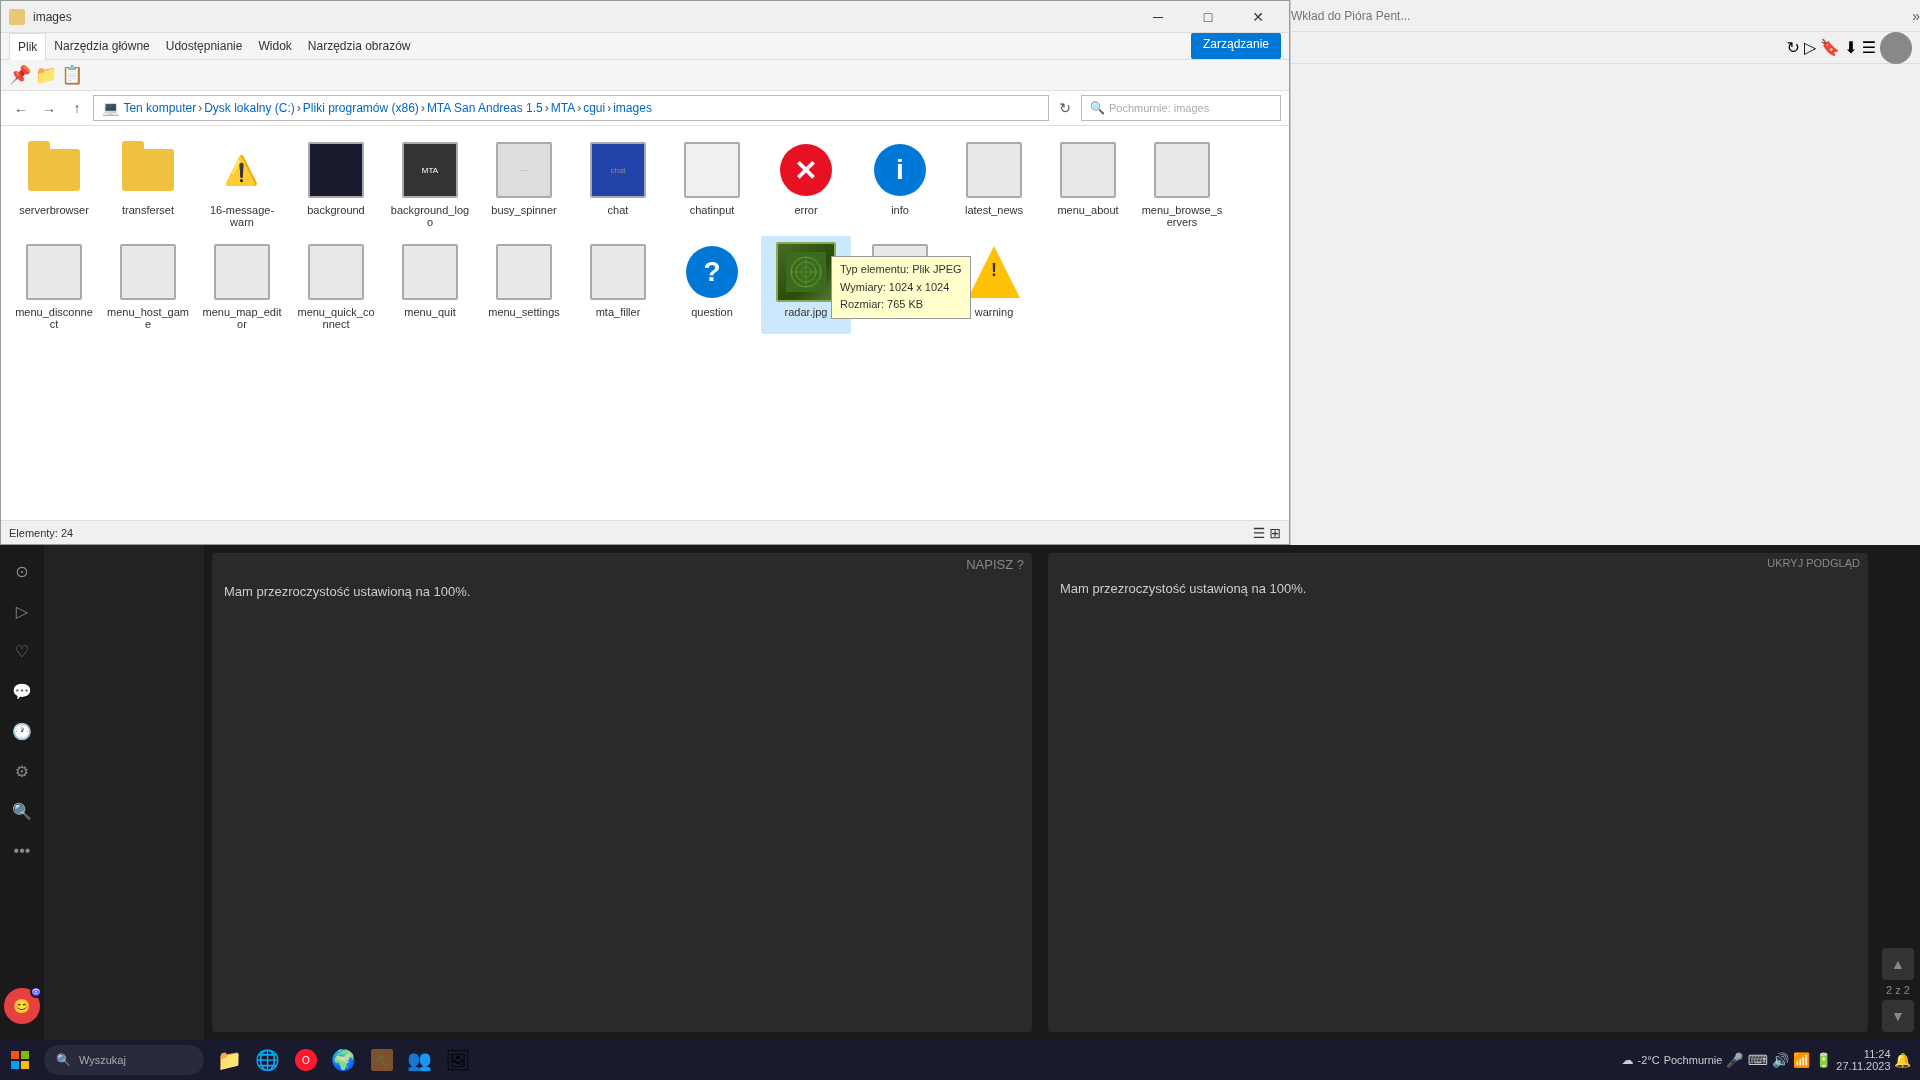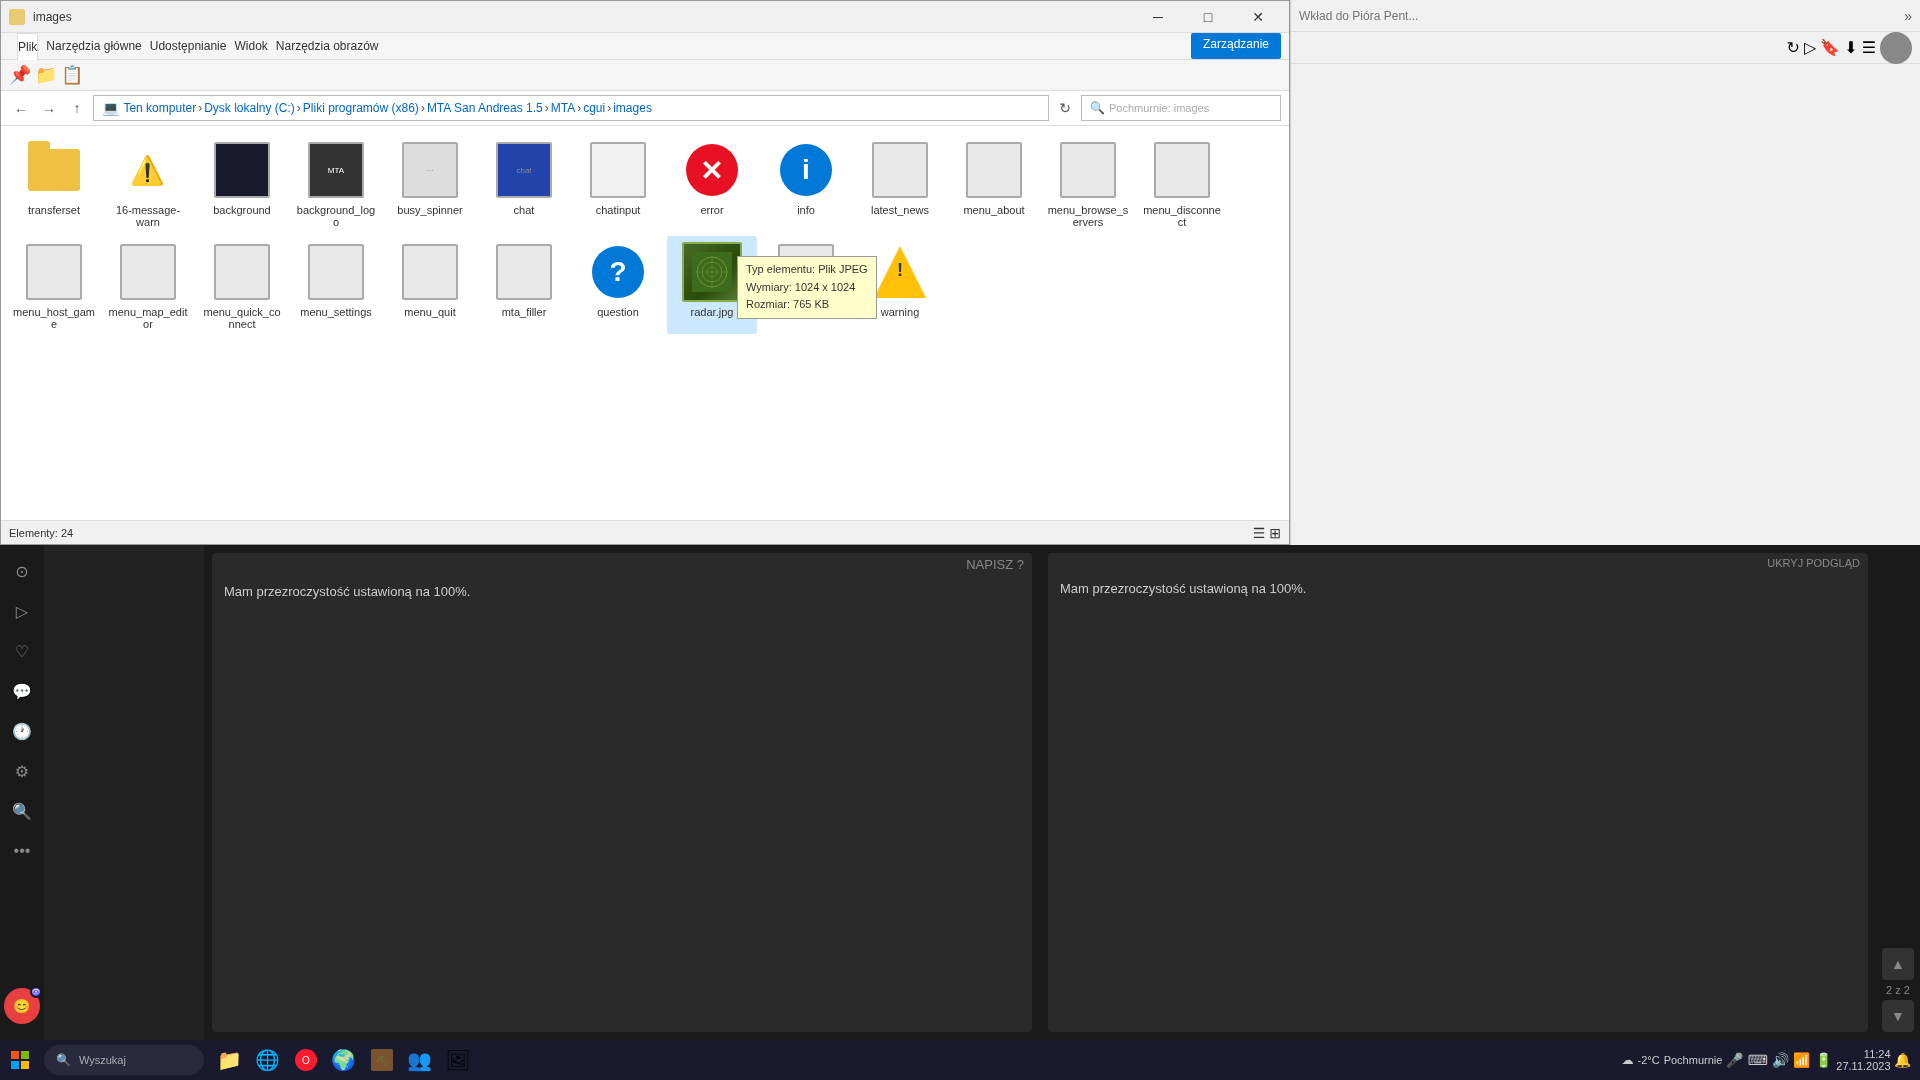--- a/index.html
+++ b/index.html
@@ -27,21 +27,21 @@
       justify-content: space-between;
     }
     .title-bar-left { display: flex; align-items: center; gap: 8px; }
     .title-bar-icon { width: 16px; height: 16px; background: #e8c870; border-radius: 2px; }
     .title-bar-title { font-size: 12px; color: #333; }
     .title-bar-controls { display: flex; gap: 4px; }
     .title-btn { width: 46px; height: 32px; display: flex; align-items: center; justify-content: center; cursor: pointer; font-size: 14px; color: #333; }
 
     .ribbon { background: #f5f5f5; border-bottom: 1px solid #ddd; }
     .ribbon-tabs { display: flex; padding: 0 8px; border-bottom: 1px solid #ddd; }
-    .ribbon-tab { padding: 6px 0; font-size: 12px; cursor: pointer; color: #333; margin-left: 8px; }
+    .ribbon-tab { padding: 6px 8px; font-size: 12px; cursor: pointer; color: #333; }
     .ribbon-tab.active { background: #fff; border: 1px solid #ddd; border-bottom: none; margin-bottom: -1px; }
     .ribbon-content { padding: 4px 8px; display: flex; gap: 4px; align-items: center; }
 
     .address-bar { display: flex; align-items: center; padding: 4px 8px; gap: 4px; background: #fff; border-bottom: 1px solid #ddd; }
     .nav-btn { width: 24px; height: 24px; display: flex; align-items: center; justify-content: center; cursor: pointer; font-size: 14px; color: #555; }
     .address-path { flex: 1; height: 26px; border: 1px solid #bbb; padding: 0 8px; font-size: 12px; display: flex; align-items: center; background: #fff; }
     .path-sep { color: #555; margin: 0 2px; }
     .path-part { color: #0066cc; cursor: pointer; }
     .search-box { width: 200px; height: 26px; border: 1px solid #bbb; padding: 0 8px; font-size: 12px; display: flex; align-items: center; background: #fff; }
 
@@ -62,21 +62,21 @@
     .right-panel {
       position: absolute;
       top: 0; right: 0;
       width: 630px;
       height: 545px;
       background: #f0f0f0;
       border-left: 1px solid #ccc;
       display: flex;
       flex-direction: column;
     }
-    .right-panel-header { height: 32px; background: #f0f0f0; display: flex; align-items: center; padding: 0 8px; border-bottom: 1px solid #ddd; }
+    .right-panel-header { height: 32px; background: #f0f0f0; display: flex; align-items: center; padding: 0 0; border-bottom: 1px solid #ddd; }
     .right-panel-search { flex: 1; border: none; background: transparent; font-size: 12px; }
     .right-panel-toolbar { height: 32px; display: flex; align-items: center; justify-content: flex-end; padding: 0 8px; border-bottom: 1px solid #ddd; gap: 4px; }
     .right-panel-content { flex: 1; padding: 8px; font-size: 12px; color: #555; }
 
     
     .taskbar { position: absolute; bottom: 0; left: 0; width: 1920px; height: 40px; background: #1a1a2e; display: flex; align-items: center; }
     .start-btn { width: 40px; height: 40px; display: flex; align-items: center; justify-content: center; cursor: pointer; }
     .taskbar-search { width: 160px; height: 30px; background: #2a2a3e; border: none; border-radius: 15px; display: flex; align-items: center; padding: 0 12px; gap: 8px; cursor: pointer; margin: 0 4px; }
     .taskbar-search span { font-size: 11px; color: #aaa; }
     .taskbar-apps { display: flex; align-items: center; gap: 2px; padding: 0 4px; }
@@ -173,27 +173,35 @@
     </div>
     <div style="width:24px; height:24px; display:flex; align-items:center; justify-content:center; font-size:14px; cursor:pointer; color:#555;">↻</div>
     <div class="search-box">
       <span style="color:#888; font-size:12px;">🔍</span>
       <span style="color:#aaa; font-size:11px; margin-left:4px;">Pochmurnie: images</span>
     </div>
   </div>
 
   <div class="file-area">
 
-
     <div class="file-item">
       <div class="file-icon">
         <div style="width:52px; height:42px; background:#f0c040; border-radius:3px; position:relative;">
           <div style="position:absolute; top:-8px; left:0; width:22px; height:10px; background:#f0c040; border-radius:3px 3px 0 0;"></div>
         </div>
       </div>
+      <div class="file-label">serverbrowser</div>
+    </div>
+
+    <div class="file-item">
+      <div class="file-icon">
+        <div style="width:52px; height:42px; background:#f0c040; border-radius:3px; position:relative;">
+          <div style="position:absolute; top:-8px; left:0; width:22px; height:10px; background:#f0c040; border-radius:3px 3px 0 0;"></div>
+        </div>
+      </div>
       <div class="file-label">transferset</div>
     </div>
 
     <div class="file-item">
       <div class="file-icon" style="flex-direction:column; gap:2px;">
         <div style="font-size:28px;">⚠️</div>
       </div>
       <div class="file-label">16-message-warn</div>
     </div>
 
@@ -292,28 +300,28 @@
       <div class="file-icon">
         <div style="width:56px; height:56px; background:#e8e8e8; border:2px solid #aaa; border-radius:2px;"></div>
       </div>
       <div class="file-label">menu_quick_connect</div>
     </div>
 
     <div class="file-item">
       <div class="file-icon">
         <div style="width:56px; height:56px; background:#e8e8e8; border:2px solid #aaa; border-radius:2px;"></div>
       </div>
+      <div class="file-label">menu_quit</div>
+    </div>
+
+    <div class="file-item">
+      <div class="file-icon">
+        <div style="width:56px; height:56px; background:#e8e8e8; border:2px solid #aaa; border-radius:2px;"></div>
+      </div>
       <div class="file-label">menu_settings</div>
-    </div>
-
-    <div class="file-item">
-      <div class="file-icon">
-        <div style="width:56px; height:56px; background:#e8e8e8; border:2px solid #aaa; border-radius:2px;"></div>
-      </div>
-      <div class="file-label">menu_quit</div>
     </div>
 
     <div class="file-item">
       <div class="file-icon">
         <div style="width:56px; height:56px; background:#e8e8e8; border:2px solid #aaa; border-radius:2px;"></div>
       </div>
       <div class="file-label">mta_filler</div>
     </div>
 
     <div class="file-item">

